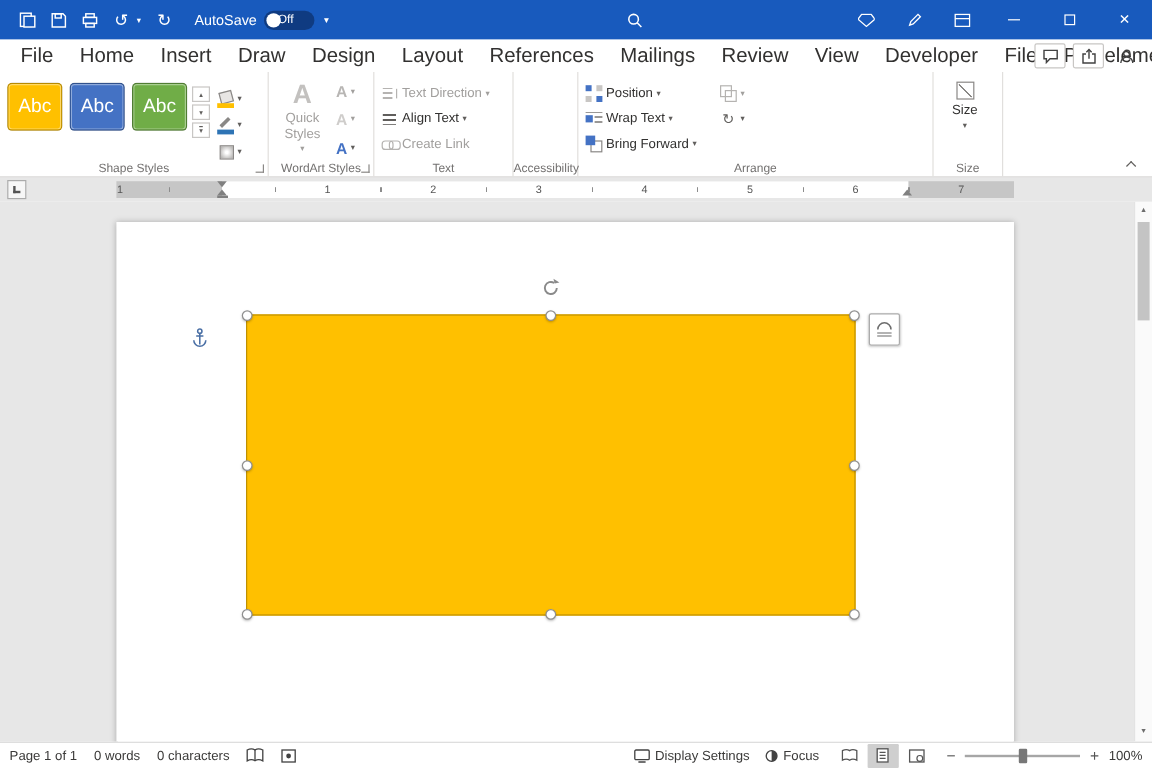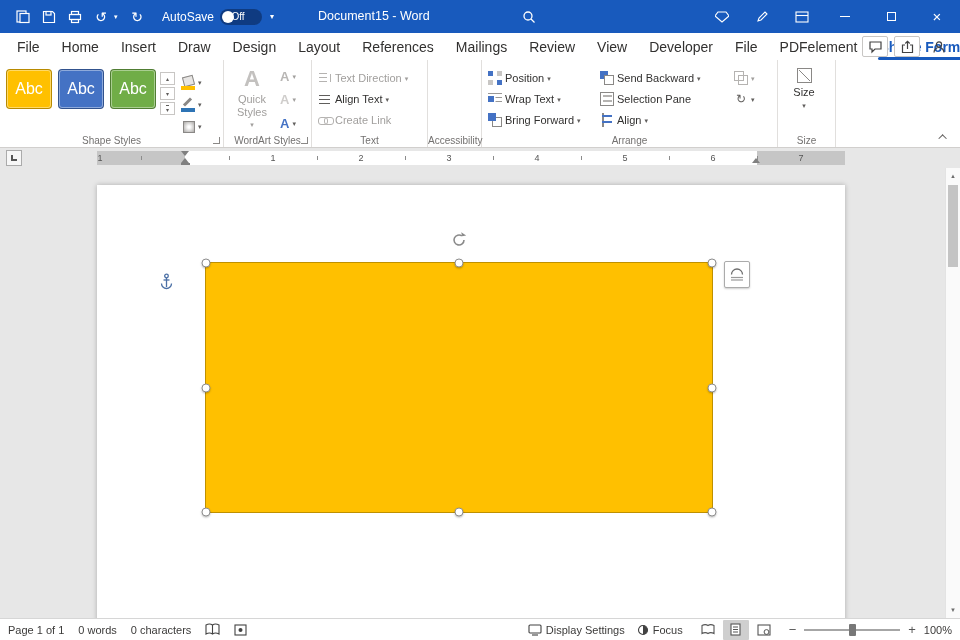--- a/index.html
+++ b/index.html
@@ -18,21 +18,21 @@
   .tb-title{position:absolute;left:318px;top:0;line-height:33px;font-size:12.5px;white-space:nowrap}
   .tb-search{position:absolute;left:516px;top:0;width:26px;height:33px;display:flex;align-items:center;justify-content:center}
   .tb-right{position:absolute;right:0;top:0;height:33px;display:flex}
   .tb-rbtn{width:40px;height:33px;display:flex;align-items:center;justify-content:center;font-size:13px}
   .winbtn{width:46px;height:33px;display:flex;align-items:center;justify-content:center;font-size:15px}
   .min-glyph{width:10px;height:1px;background:#fff;display:inline-block}
   .max-glyph{width:9px;height:9px;border:1px solid #fff;display:inline-block}
 
   
   .tabsrow{height:27px;background:#fff;display:flex;align-items:stretch;padding-left:6px;position:relative}
-  .tab{padding:4px 11px;display:flex;align-items:center;font-size:14px;color:#323130;position:relative;white-space:nowrap}
+  .tab{padding:4px 11px;display:flex;align-items:center;font-size:17px;color:#323130;position:relative;white-space:nowrap}
   .tab.active{color:#185ABD;font-weight:700}
   .tab.active::after{content:"";position:absolute;left:10px;right:10px;bottom:0;height:3px;background:#185ABD;border-radius:2px}
   .tr-btn{position:absolute;top:3px;width:26px;height:21px;border:1px solid #c8c6c4;border-radius:2px;
     background:#fff;display:flex;align-items:center;justify-content:center}
   .tr-plain{position:absolute;top:3px;width:22px;height:21px;display:flex;align-items:center;justify-content:center}
 
   
   .ribbon{height:88px;background:#fff;border-bottom:1px solid #d1cfcd;display:flex;position:relative}
   .group{position:relative;border-right:1px solid #e1dfdd;padding:3px 3px 14px;display:flex}
   .g-label{position:absolute;bottom:1px;left:0;right:0;text-align:center;font-size:10px;color:#737170;white-space:nowrap}
@@ -186,21 +186,20 @@
     <span>AutoSave</span>
     <span class="toggle">
       <span class="knob"></span>
       <span>Off</span>
     </span>
   </div>
   <span class="tb-ic" style="width:20px">
       <span style="font-size:8px">▾</span>
     </span>
 
-  <div class="tb-title">Document15  -  Word</div>
 
   <div class="tb-search">
     <svg width="14" height="14">
         <circle cx="6" cy="6" r="4" fill="none" stroke="#fff" stroke-width="1.3"></circle>
         <line x1="9" y1="9" x2="12.5" y2="12.5" stroke="#fff" stroke-width="1.3"></line>
       </svg>
   </div>
 
   <div class="tb-right">
     <span class="tb-rbtn">
@@ -358,36 +357,20 @@
         <span class="ri ic-wrap"></span>
         <span>Wrap Text</span>
         <span class="chev">▾</span>
       </div>
       <div class="smallbtn">
         <span class="ri ic-bringfwd"></span>
         <span>Bring Forward</span>
         <span class="chev">▾</span>
       </div>
     </div>
-    <div class="arr-col" style="width:134px">
-      <div class="smallbtn">
-        <span class="ri ic-sendback"></span>
-        <span>Send Backward</span>
-        <span class="chev">▾</span>
-      </div>
-      <div class="smallbtn">
-        <span class="ri ic-selpane"></span>
-        <span>Selection Pane</span>
-      </div>
-      <div class="smallbtn">
-        <span class="ri ic-alignobj"></span>
-        <span>Align</span>
-        <span class="chev">▾</span>
-      </div>
-    </div>
     <div class="arr-col" style="width:34px">
       <div class="smallbtn disabled">
         <span class="ri ic-groupobj"></span>
         <span class="chev">▾</span>
       </div>
       <div class="smallbtn">
         <span class="ri ic-rotate">↻</span>
         <span class="chev">▾</span>
       </div>
     </div>

